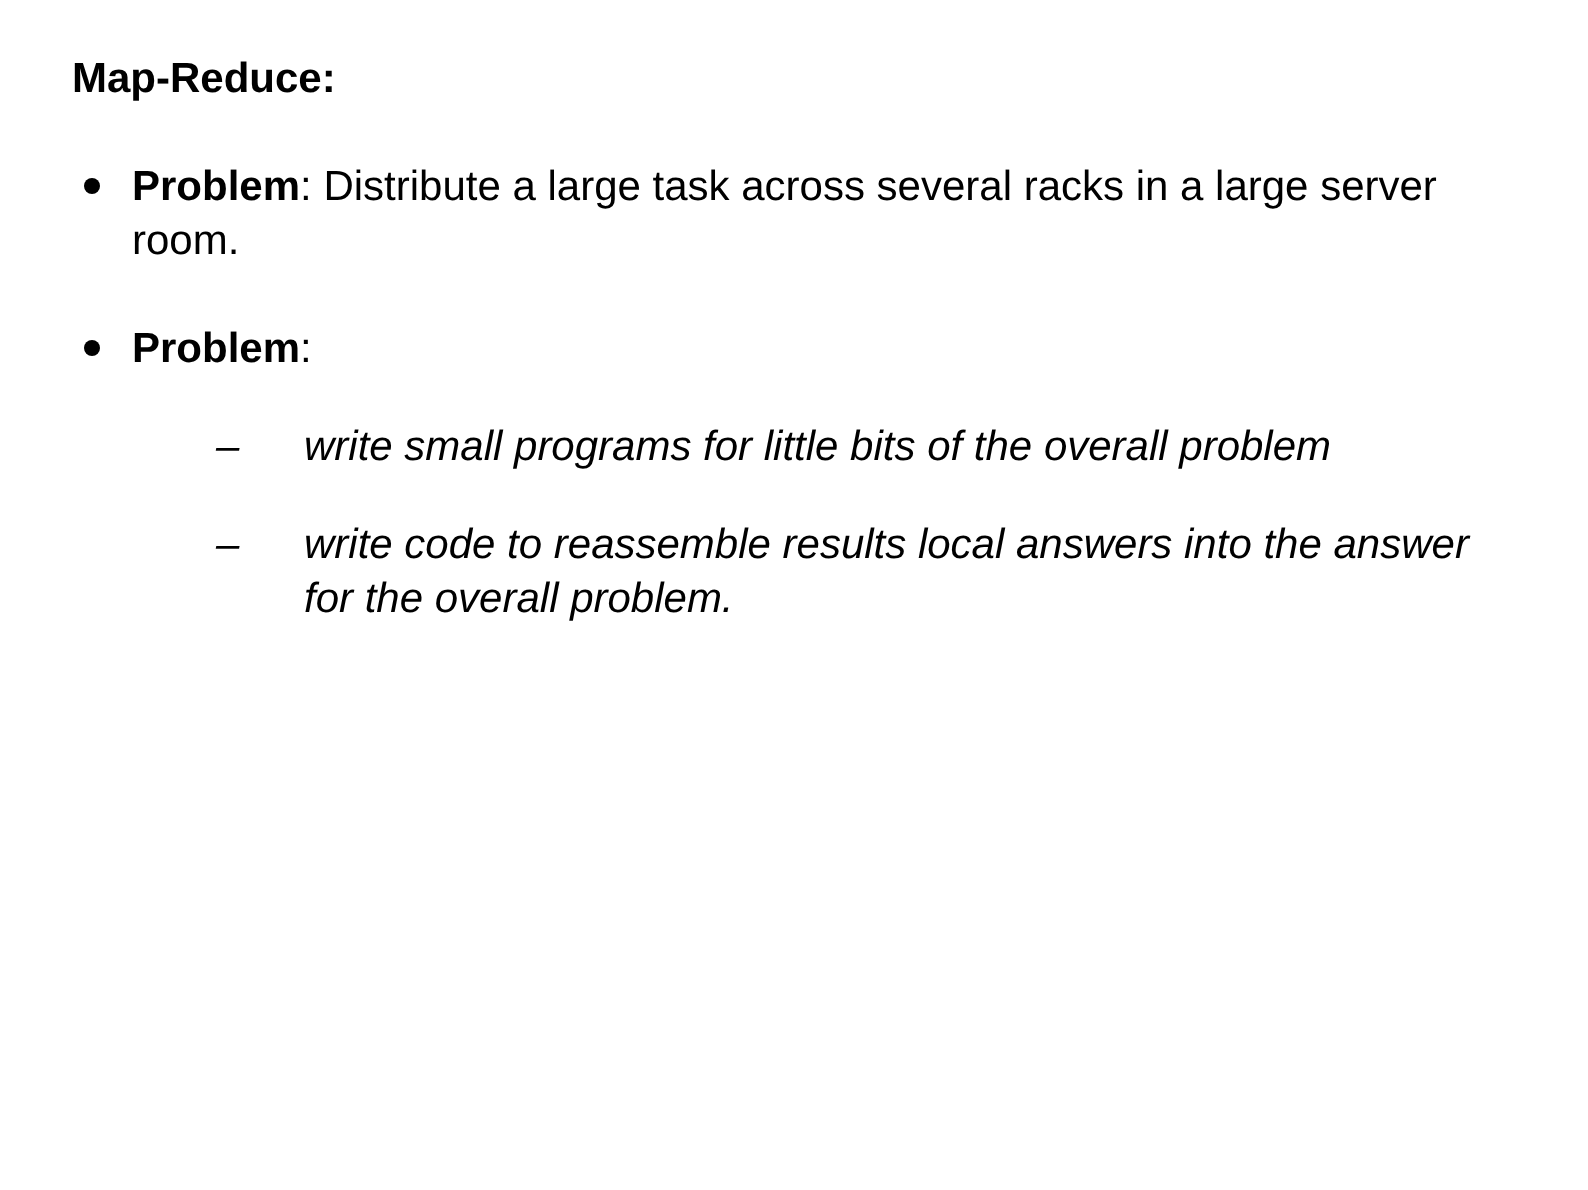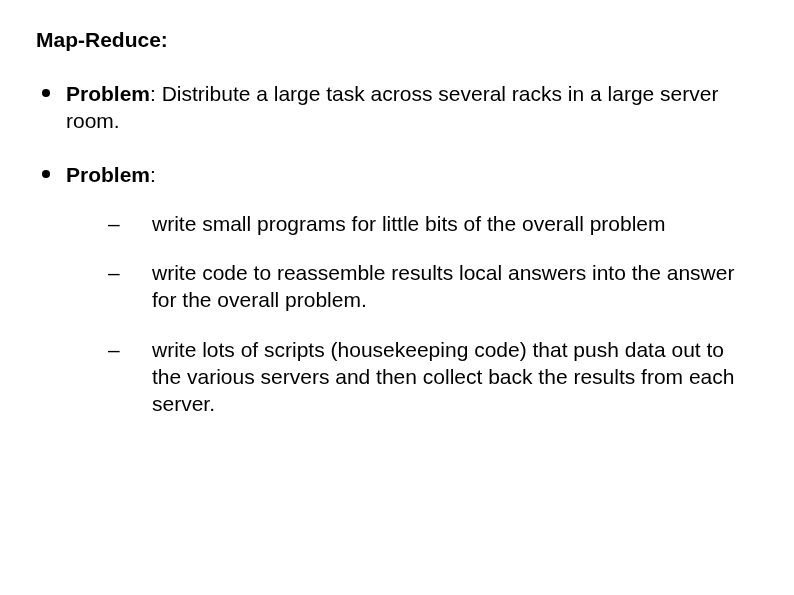--- a/index.html
+++ b/index.html
@@ -42,20 +42,21 @@
     top: 0.45em;
     width: 8px;
     height: 8px;
     background: #000;
     border-radius: 50%;
   }
   ul.sub {
     list-style: none;
     margin: 22px 0 10px 0;
     padding: 0 0 0 42px;
+    font-style: italic;
   }
   ul.sub > li {
     position: relative;
     padding-left: 44px;
     margin: 0 0 22px 0;
     font-size: 21px;
     line-height: 1.3;
   }
   ul.sub > li::before {
     content: "\2013"; 
@@ -79,20 +80,19 @@
 
     <li>
       <span class="bold-run">Problem</span><span>: Distribute a large task across several racks in a large server room.</span>
     </li>
 
     <li>
       <span class="bold-run">Problem</span><span>:</span>
       <ul class="sub">
         <li><span>write small programs for little bits of the overall problem</span></li>
         <li><span>write code to reassemble results local answers into the answer for the overall problem.</span></li>
-        <li><span>write lots of scripts (housekeeping code) that push data out to the various servers and then collect back the results from each server.</span></li>
       </ul>
     </li>
 
 
   </ul>
 
 </div>
 
 </body></html>

